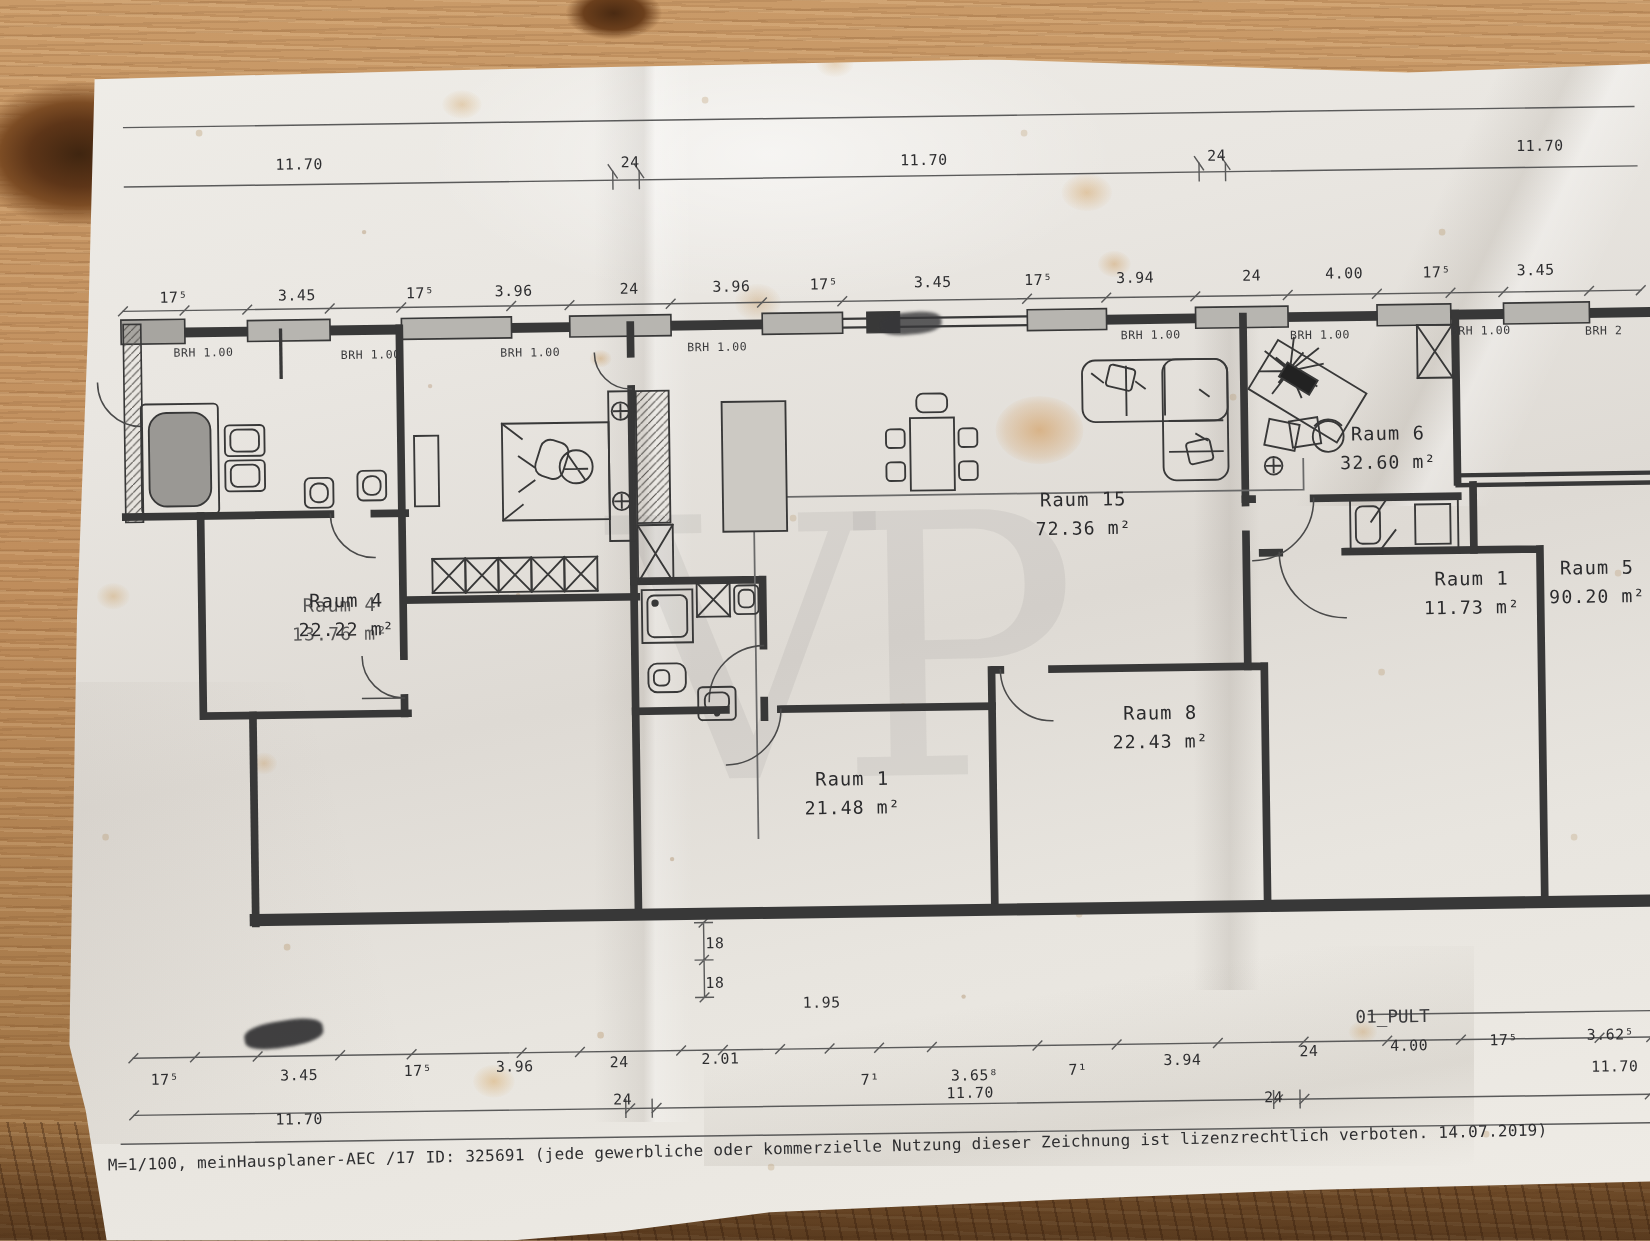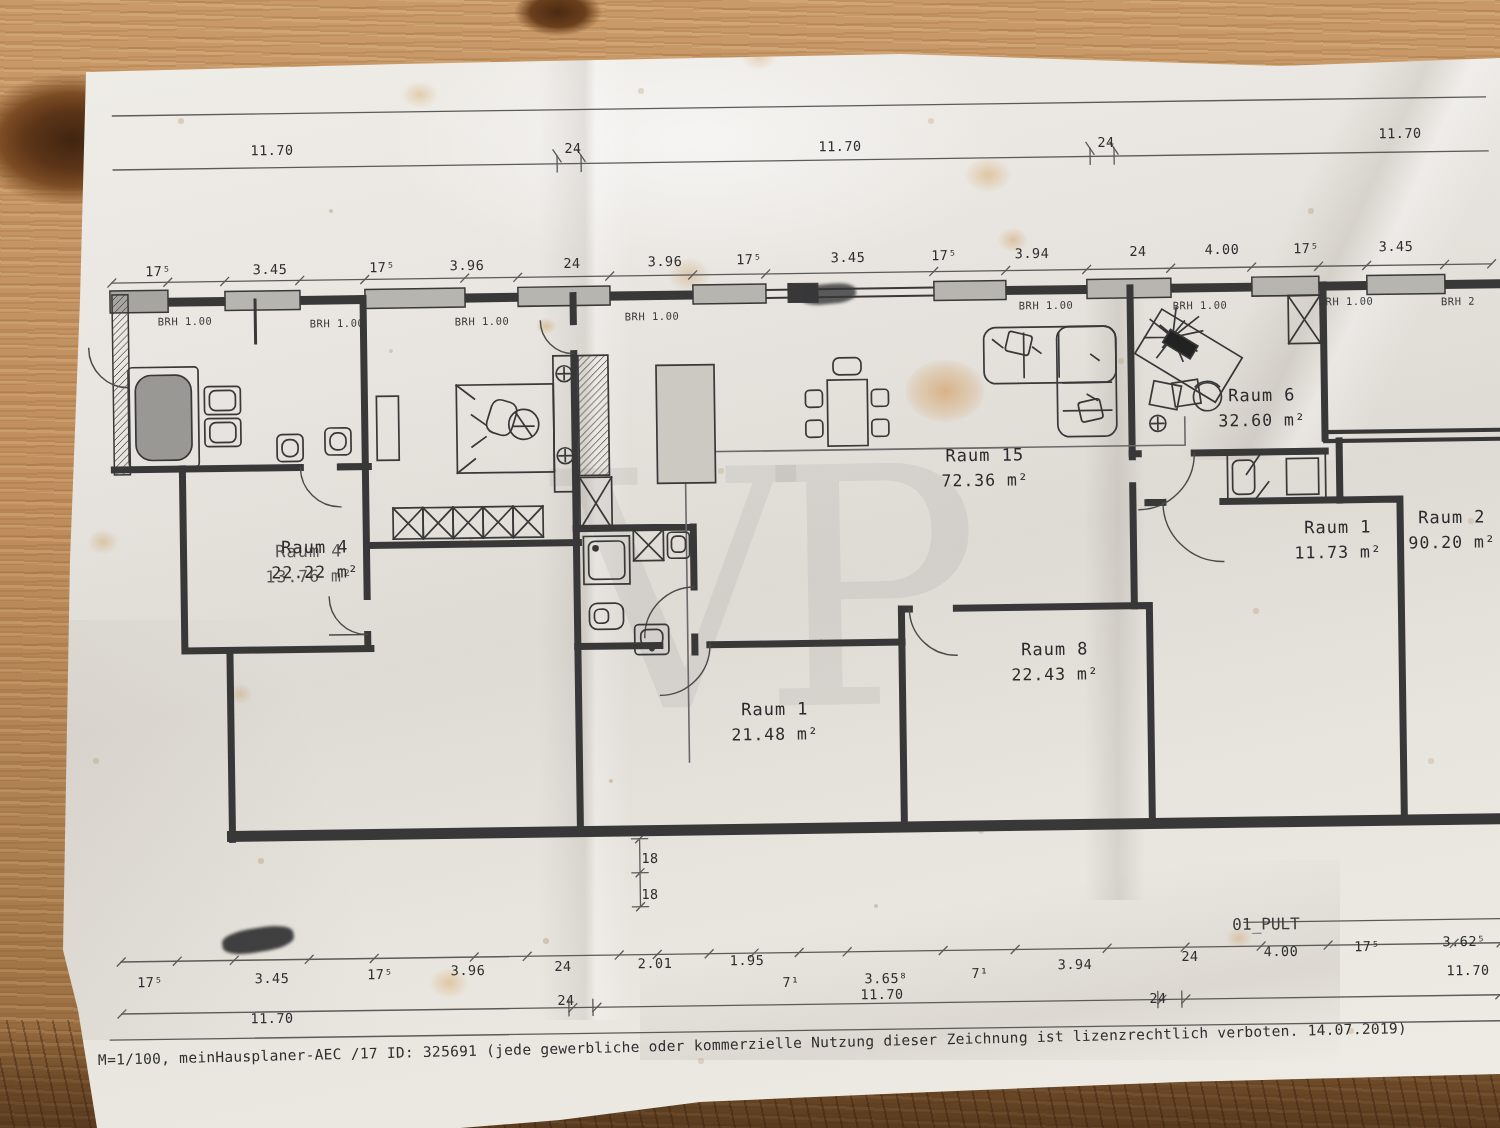--- a/index.html
+++ b/index.html
@@ -329,21 +329,21 @@
       </div>
     <div class="lbl room" style="left:1262px;top:408px">
       <div>Raum 6</div>
         <div class="a">32.60 m²</div>
       </div>
     <div class="lbl room" style="left:1338px;top:540px">
       <div>Raum 1</div>
         <div class="a">11.73 m²</div>
       </div>
     <div class="lbl room" style="left:1452px;top:530px">
-      <div>Raum 2</div>
+      <div>Raum 5</div>
         <div class="a">90.20 m²</div>
       </div>
     <div class="lbl room" style="left:1055px;top:662px">
       <div>Raum 8</div>
         <div class="a">22.43 m²</div>
       </div>
     <div class="lbl room" style="left:775px;top:722px">
       <div>Raum 1</div>
         <div class="a">21.48 m²</div>
       </div>
@@ -377,21 +377,21 @@
     <span class="lbl dim" style="left:1222px;top:249px">4.00</span>
     <span class="lbl dim" style="left:1306px;top:248px">17⁵</span>
     <span class="lbl dim" style="left:1396px;top:246px">3.45</span>
 
     <span class="lbl dim" style="left:150px;top:982px">17⁵</span>
     <span class="lbl dim" style="left:272px;top:978px">3.45</span>
     <span class="lbl dim" style="left:380px;top:974px">17⁵</span>
     <span class="lbl dim" style="left:468px;top:970px">3.96</span>
     <span class="lbl dim" style="left:563px;top:966px">24</span>
     <span class="lbl dim" style="left:655px;top:963px">2.01</span>
-    <span class="lbl dim" style="left:747px;top:960px">1.95</span>
+    <span class="lbl dim" style="left:747px;top:912px">1.95</span>
     <span class="lbl dim" style="left:791px;top:982px">7¹</span>
     <span class="lbl dim" style="left:886px;top:978px">3.65⁸</span>
     <span class="lbl dim" style="left:980px;top:973px">7¹</span>
     <span class="lbl dim" style="left:1075px;top:964px">3.94</span>
     <span class="lbl dim" style="left:1190px;top:956px">24</span>
     <span class="lbl dim" style="left:1281px;top:951px">4.00</span>
     <span class="lbl dim" style="left:1367px;top:946px">17⁵</span>
     <span class="lbl dim" style="left:1464px;top:941px">3.62⁵</span>
 
     <span class="lbl dim" style="left:566px;top:1000px">24</span>

